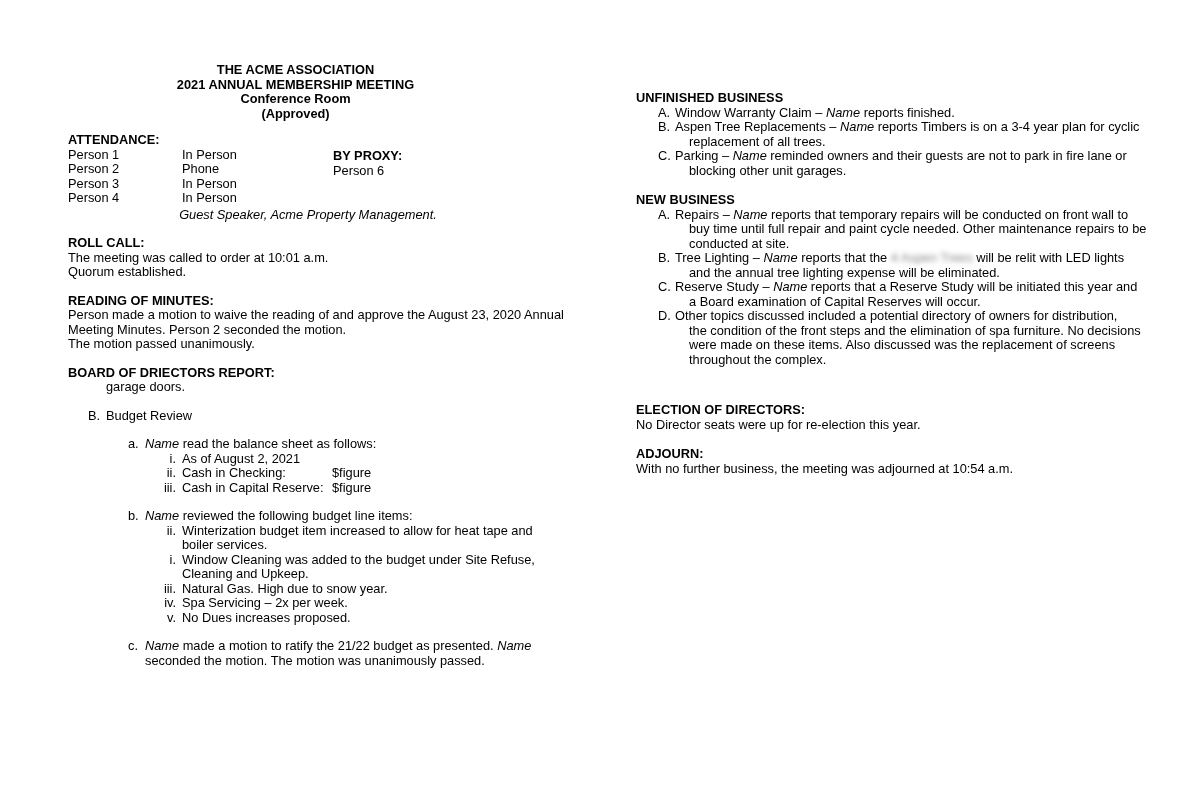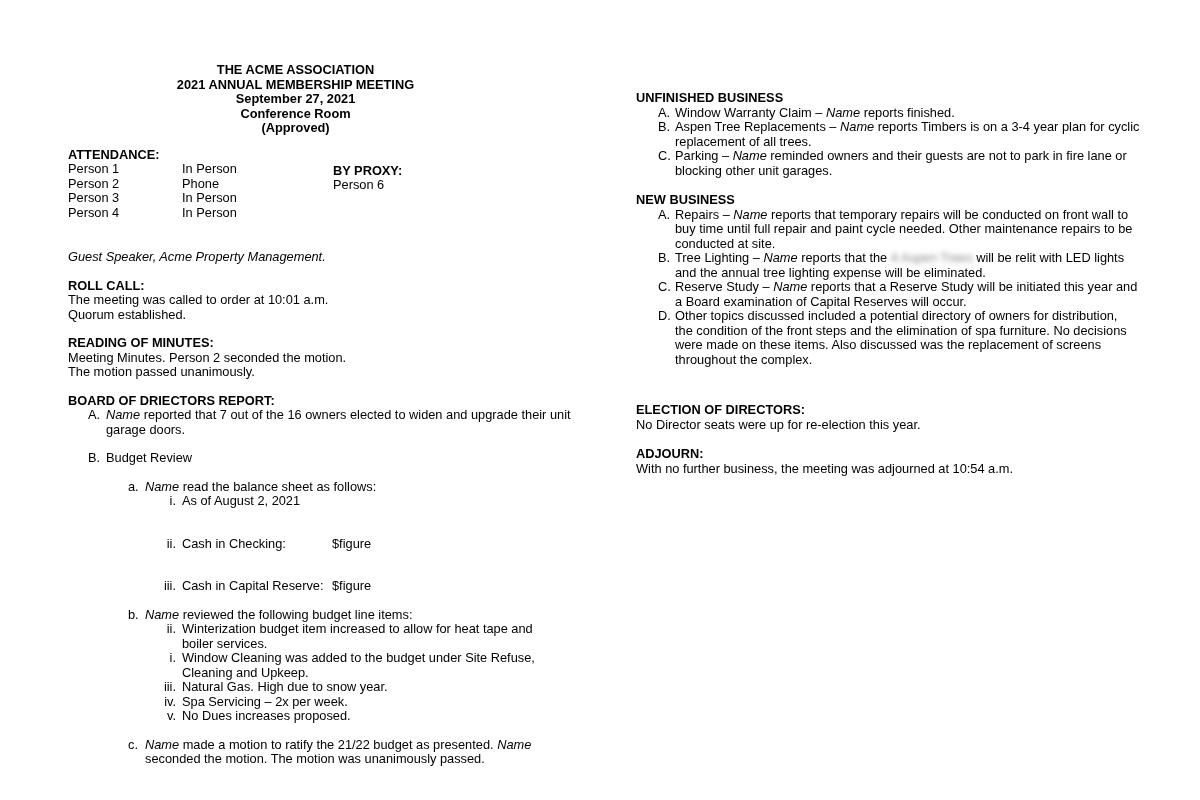--- a/index.html
+++ b/index.html
@@ -11,50 +11,49 @@
   }
   .b  { font-weight:bold; }
   .it { font-style:italic; }
   .ln { white-space:nowrap; }
   .col-left  { position:absolute; left:68px;  top:63px; width:480px; }
   .col-right { position:absolute; left:636px; top:91px; width:475px; }
   .title-block { width:455px; text-align:center; font-weight:bold; }
   .att { position:relative; margin-top:12px; }
   .proxy { position:absolute; left:265px; top:16px; }
   .att-name { display:inline-block; width:114px; }
-  .guest { margin-top:30px; font-style:italic; }
+  .guest { margin-top:2px; font-style:italic;text-align:center; }
   .mt14 { margin-top:14px; }
   .mt15 { margin-top:15px; }
   .mt36 { margin-top:36px; }
   
   .ltr-lab { display:inline-block; width:18px; margin-left:20px; }
   .ltr-cont { margin-left:38px; }
   
   .abc-lab { display:inline-block; width:17px; margin-left:60px; }
   .abc-cont { margin-left:77px; }
   
   .rom-lab { display:inline-block; width:30px; margin-left:78px; margin-right:6px; text-align:right; }
   .rom-cont { margin-left:114px; }
-  .bal-lab { display:inline-block; width:150px;margin-top:28px; }
+  .bal-lab { display:inline-block; width:150px; }
   
   .r-lab { display:inline-block; width:17px; margin-left:22px; }
-  .r-cont { margin-left:39px; }
+  .r-cont { margin-left:53px; }
   .redact { filter:blur(2.4px); color:#8a8a8a; }
 </style>
 </head>
 <body>
 
 <div class="page">
 
   <div class="col-left">
 
     <div class="title-block">
       <div class="ln">THE ACME ASSOCIATION</div>
       <div class="ln">2021 ANNUAL MEMBERSHIP MEETING</div>
-      <div class="ln">September 27, 2021</div>
       <div class="ln">Conference Room</div>
       <div class="ln">(Approved)</div>
     </div>
 
     <div class="att">
       <div>
         <div class="b ln">ATTENDANCE:</div>
         <div class="ln">
           <span class="att-name">Person 1</span><span>In Person</span>
         </div>
@@ -77,31 +76,29 @@
     <div class="guest ln">Guest Speaker, Acme Property Management.</div>
 
     <div class="mt14">
       <div class="b ln">ROLL CALL:</div>
       <div class="ln">The meeting was called to order at 10:01 a.m.</div>
       <div class="ln">Quorum established.</div>
     </div>
 
     <div class="mt14">
       <div class="b ln">READING OF MINUTES:</div>
+      <div class="ln">Person made a motion to waive the reading of and approve the August 23, 2020 Annual</div>
       <div class="ln">Meeting Minutes.  Person 2 seconded the motion.</div>
       <div class="ln">The motion passed unanimously.</div>
     </div>
 
     <div class="mt14">
       <div class="b ln">BOARD OF DRIECTORS REPORT:</div>
 
       <div>
-        <div class="ln">
-          <span class="ltr-lab">A.</span><span><span class="it">Name</span><span> reported that 7 out of the 16 owners elected to widen and upgrade their unit</span></span>
-        </div>
         <div class="ln ltr-cont"><span>garage doors.</span></div>
       </div>
 
       <div class="mt14 ln">
         <span class="ltr-lab">B.</span><span><span>Budget Review</span></span>
       </div>
 
       <div class="mt14">
         <div class="ln">
           <span class="abc-lab">a.</span><span><span class="it">Name</span><span> read the balance sheet as follows:</span></span>

